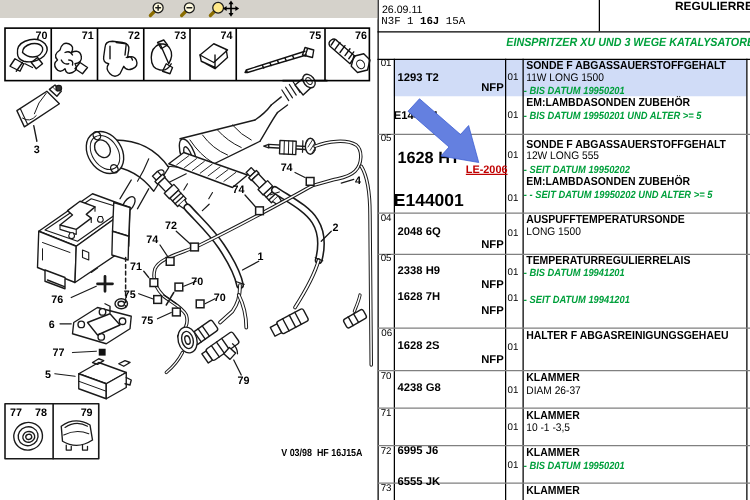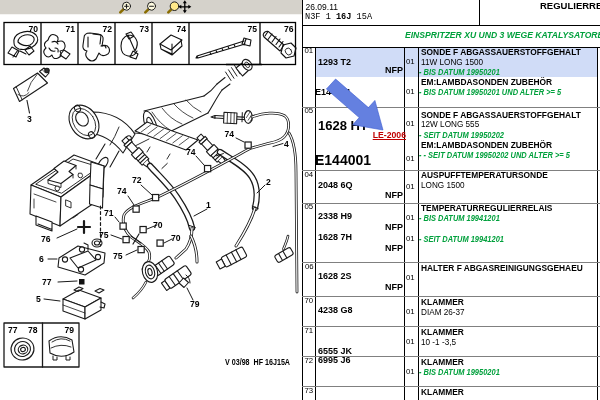--- a/index.html
+++ b/index.html
@@ -59,21 +59,21 @@
 <div class="ab b" style="left:318px;top:181.4px;font-size:9px;">2048 6Q</div>
 <div class="ab b" style="left:318px;top:191.4px;width:85px;text-align:right;font-size:9px;">NFP</div>
 <div class="ab b" style="left:318px;top:212.4px;font-size:9px;">2338 H9</div>
 <div class="ab b" style="left:318px;top:222.9px;width:85px;text-align:right;font-size:9px;">NFP</div>
 <div class="ab b" style="left:318px;top:233.4px;font-size:9px;">1628 7H</div>
 <div class="ab b" style="left:318px;top:243.9px;width:85px;text-align:right;font-size:9px;">NFP</div>
 <div class="ab b" style="left:318px;top:272.4px;font-size:9px;">1628 2S</div>
 <div class="ab b" style="left:318px;top:282.9px;width:85px;text-align:right;font-size:9px;">NFP</div>
 <div class="ab b" style="left:318px;top:306.4px;font-size:9px;">4238 G8</div>
 <div class="ab b" style="left:318px;top:336.4px;font-size:9px;margin-top:20px;">6995 J6</div>
-<div class="ab b" style="left:318px;top:347px;font-size:9px;text-align:right;">6555 JK</div>
+<div class="ab b" style="left:318px;top:381px;font-size:9px;text-align:right;">6555 JK</div>
 
 <div class="ab" style="left:406px;top:58.1px;font-size:7.8px;">01</div>
 <div class="ab" style="left:406px;top:88.1px;font-size:7.8px;">01</div>
 <div class="ab" style="left:406px;top:120.1px;font-size:7.8px;">01</div>
 <div class="ab" style="left:406px;top:155.1px;font-size:7.8px;">01</div>
 <div class="ab" style="left:406px;top:182.6px;font-size:7.8px;">01</div>
 <div class="ab" style="left:406px;top:214.1px;font-size:7.8px;">01</div>
 <div class="ab" style="left:406px;top:234.6px;font-size:7.8px;">01</div>
 <div class="ab" style="left:406px;top:273.6px;font-size:7.8px;">01</div>
 <div class="ab" style="left:406px;top:308.1px;font-size:7.8px;">01</div>

